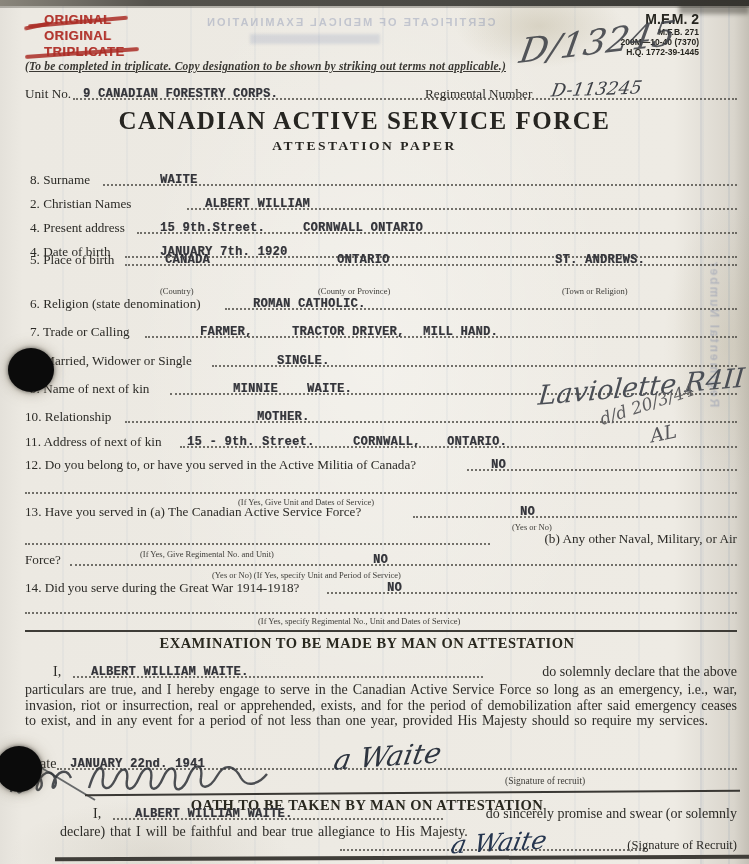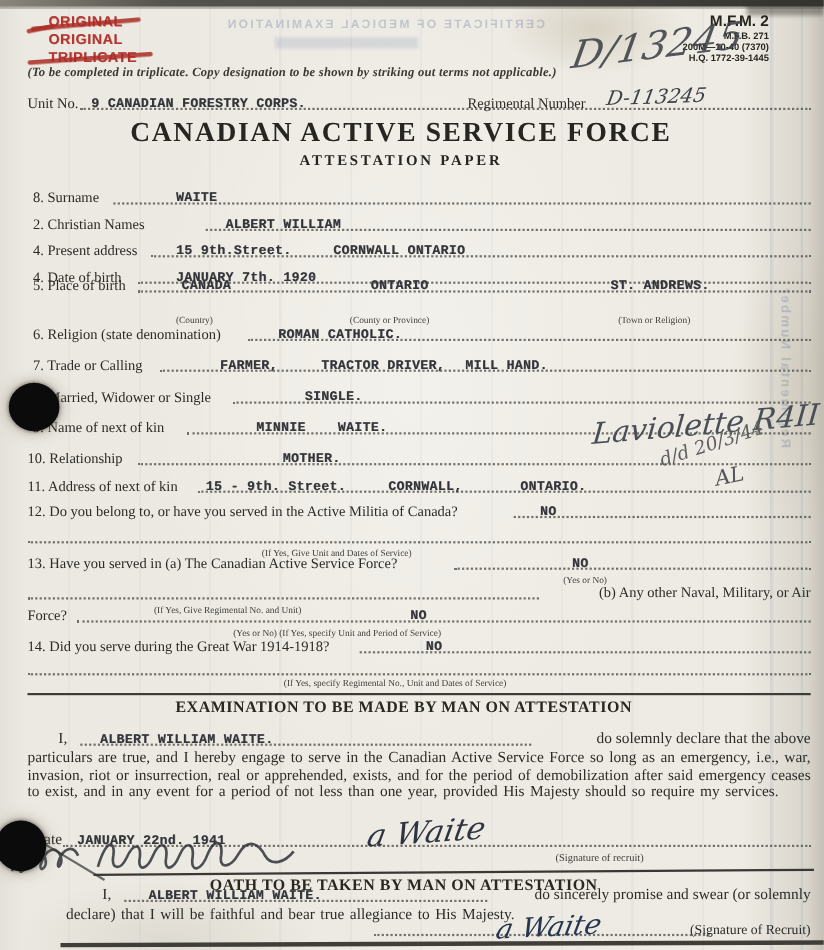--- a/index.html
+++ b/index.html
@@ -21,21 +21,21 @@
   .tr-smudge{position:absolute;right:0;top:0;width:70px;height:14px;background:rgba(55,53,47,.45);filter:blur(2px);}
   .bottomline{position:absolute;left:55px;right:0;top:856px;height:4px;background:#403e39;transform:rotate(-.2deg);}
   .punch{position:absolute;background:#0b0b0b;border-radius:50%;box-shadow:0 0 4px rgba(0,0,0,.55), 0 0 14px rgba(120,110,90,.6);}
   .stamp{position:absolute;left:44px;font:800 13px/13px "Liberation Sans",sans-serif;letter-spacing:.5px;
     color:#b23730;text-shadow:.6px .4px 0 rgba(178,55,48,.45);}
   .strike{position:absolute;height:4px;background:rgba(170,45,38,.85);border-radius:2px;filter:blur(.3px);}
   .codes{position:absolute;right:50px;top:12px;text-align:right;color:#26251f;}
   .codes .c0{font:800 14px/15px "Liberation Sans",sans-serif;}
   .codes .c{font:700 8.5px/10px "Liberation Sans",sans-serif;}
   .hw{font-family:"DejaVu Serif",serif;font-style:italic;color:#3e4147;white-space:nowrap;}
-  .note{position:absolute;left:25px;top:60px;font:italic 700 11.5px "Liberation Serif",serif;color:#3a3833;letter-spacing:.2px;}
+  .note{position:absolute;left:25px;top:60px;font:italic 700 11.5px "Liberation Serif",serif;color:#3a3833;letter-spacing:.2px;text-decoration:underline;}
   .title{position:absolute;left:0;right:20px;top:107px;text-align:center;
     font:700 25px "Liberation Serif",serif;letter-spacing:1.5px;color:#262521;}
   .subtitle{position:absolute;left:0;right:20px;top:138px;text-align:center;
     font:700 13.5px "Liberation Serif",serif;letter-spacing:2.5px;color:#262521;}
   .qrow{position:absolute;left:25px;right:12px;height:20px;font:13.2px "Liberation Serif",serif;}
   .qlbl{position:absolute;bottom:0;white-space:nowrap;color:#2c2b27;}
   .dots{position:absolute;bottom:2px;height:0;border-bottom:2px dotted #53514b;opacity:.8;}
   .ans{position:absolute;bottom:1px;font:700 12px "Liberation Mono",monospace;color:#34353b;
     letter-spacing:.3px;white-space:nowrap;text-shadow:.4px 0 0 rgba(40,40,46,.5);}
   .cap{position:absolute;font:8.5px "Liberation Serif",serif;color:#3d3c38;white-space:nowrap;}
@@ -161,21 +161,21 @@
     <span class="ans" style="left:232px">MOTHER.</span>
   </div>
   <div class="hw" style="position:absolute;left:598px;top:394px;font-size:17px;transform:rotate(-18deg);color:#5e5e60">d/d 20/3/44</div>
   <div class="hw" style="position:absolute;left:650px;top:422px;font-size:19px;transform:rotate(-12deg);color:#56565a">AL</div>
 
   <div class="qrow" style="top:430px">
     <div class="dots" style="left:155px;right:0"></div>
     <span class="qlbl" style="left:0">11. Address of next of kin</span>
     <span class="ans" style="left:162px">15 - 9th. Street.</span>
     <span class="ans" style="left:328px">CORNWALL,</span>
-    <span class="ans" style="left:448px">ONTARIO.</span>
+    <span class="ans" style="left:422px">ONTARIO.</span>
   </div>
 
   <div class="qrow" style="top:453px">
     <div class="dots" style="left:442px;right:0"></div>
     <span class="qlbl" style="left:0">12. Do you belong to, or have you served in the Active Militia of Canada?</span>
     <span class="ans" style="left:466px">NO</span>
   </div>
   <div class="qrow" style="top:476px">
     <div class="dots" style="left:0;right:0"></div>
   </div>

